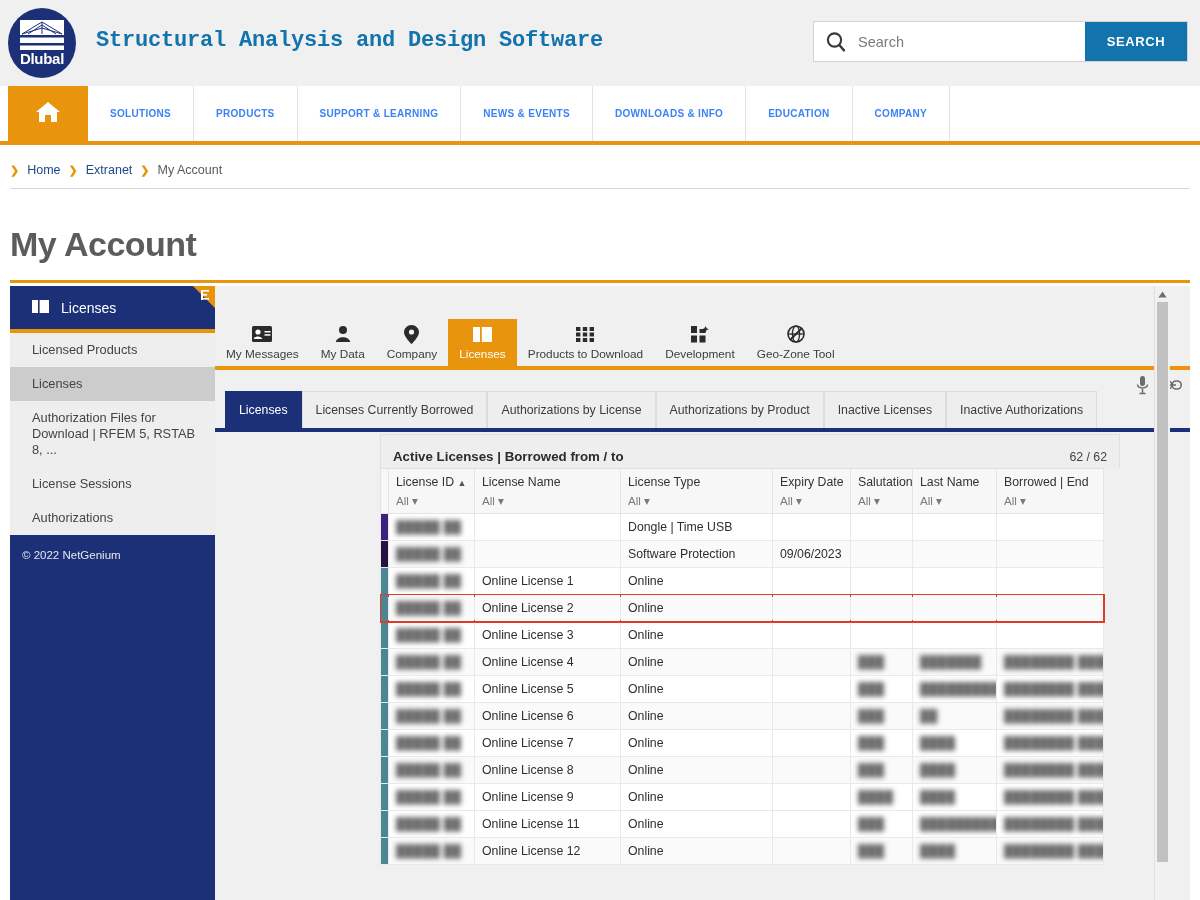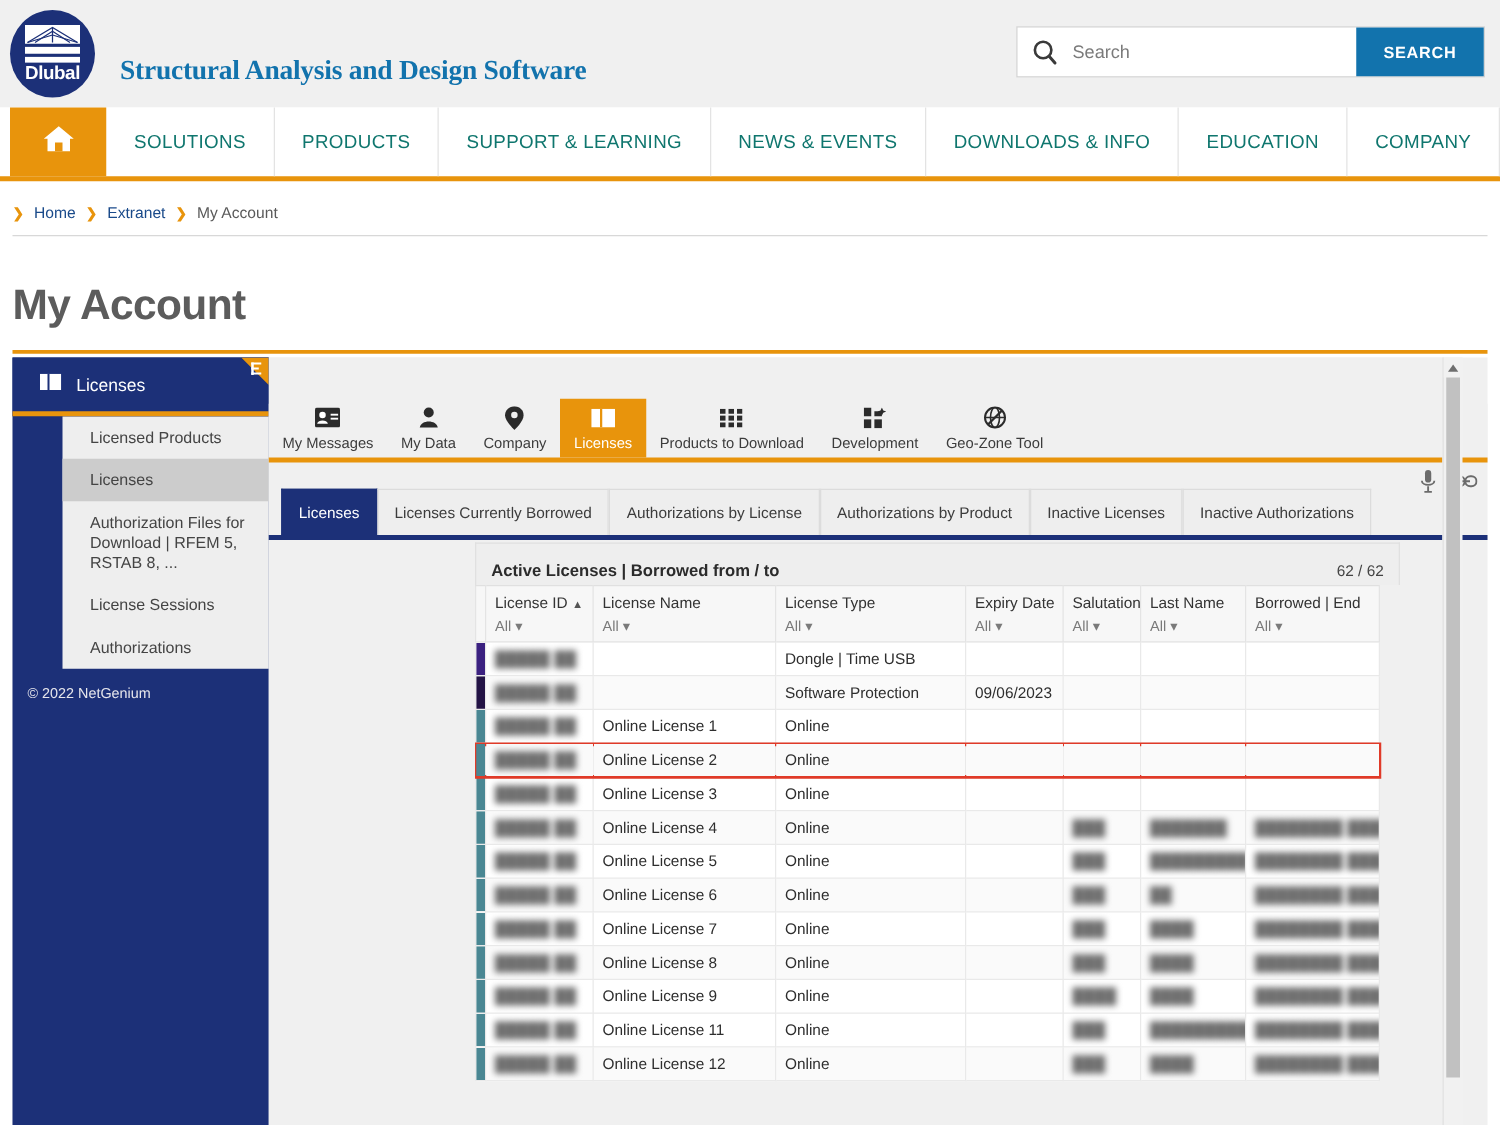--- a/index.html
+++ b/index.html
@@ -24,23 +24,23 @@
   }
   .logo-frame {
     width:44px; height:30px; background:#ffffff; position:relative; margin-bottom:2px;
     display:block;
   }
   .logo-word {
     color:#ffffff; font-size:15px; font-weight:bold; letter-spacing:-0.3px;
     line-height:14px; font-family:"Liberation Sans", sans-serif;
   }
   .brand-title {
-    position:absolute; left:96px; top:43px;
+    position:absolute; left:96px; top:28px;
     color:#1273ad; font-size:22px; font-weight:bold; letter-spacing:-0.2px;
-    font-family:Liberation Serif, serif;
+    font-family:Liberation Mono, monospace;
   }
   .search-wrap {
     position:absolute; left:813px; top:21px; width:375px; height:41px;
     display:flex; border:1px solid #d2d2d2; background:#fff;
   }
   .search-icon-box { width:44px; display:flex; align-items:center; justify-content:center; }
   .search-input {
     flex:1; border:none; outline:none; font-size:14.5px; color:#555;
     font-family:"Liberation Sans", sans-serif; background:transparent;
   }
@@ -57,21 +57,21 @@
     background:#ffffff; display:flex; align-items:stretch;
     border-bottom:4px solid #e8940c;
   }
   .nav-pad { width:8px; }
   .nav-home {
     width:80px; background:#e8940c; display:flex; align-items:center; justify-content:center;
     cursor:pointer;
   }
   .nav-item {
     display:flex; align-items:center; justify-content:center;
-    padding:0 22px; color:#0f766e; font-size:15px; font-weight:normal;
+    padding:0 22px; color:#3b82f6; font-size:10px; font-weight:bold;
     letter-spacing:0.3px; border-right:1px solid #e3e3e3; cursor:pointer;
     font-family:"Liberation Sans", sans-serif; white-space:nowrap;
   }
   .nav-item:first-of-type { border-left:1px solid #e3e3e3; }
 
   
   .crumbs {
     position:absolute; left:0; top:158px; width:1200px; height:24px;
     display:flex; align-items:center; padding-left:10px; gap:8px;
     font-size:12.5px;
@@ -94,21 +94,21 @@
   .extranet { position:absolute; left:10px; top:286px; width:1160px; height:614px; background:#f0f0f0; }
 
   
   .sidebar { position:absolute; left:0; top:0; width:205px; height:614px; background:#1c3078; }
   .sb-head {
     position:relative; height:47px; background:#1c3078; display:flex; align-items:center;
     padding-left:22px; gap:12px; border-bottom:4px solid #e8940c;
   }
   .sb-head-label { color:#ffffff; font-size:14px; }
   .sb-corner { position:absolute; right:0; top:0; width:22px; height:22px; }
-  .sb-list { background:#eeeeee;margin-left:40px; }
+  .sb-list { background:#eeeeee; }
   .sb-item {
     position:relative; padding:9px 14px 9px 22px; font-size:12.8px; color:#444;
     cursor:pointer; line-height:16px;
   }
   .sb-item.active { background:#cccccc; }
   .sb-item.active::after {
     content:""; position:absolute; right:-12px; top:50%; transform:translateY(-50%);
     border-top:12px solid transparent; border-bottom:12px solid transparent;
     border-left:12px solid #cccccc;
   }

